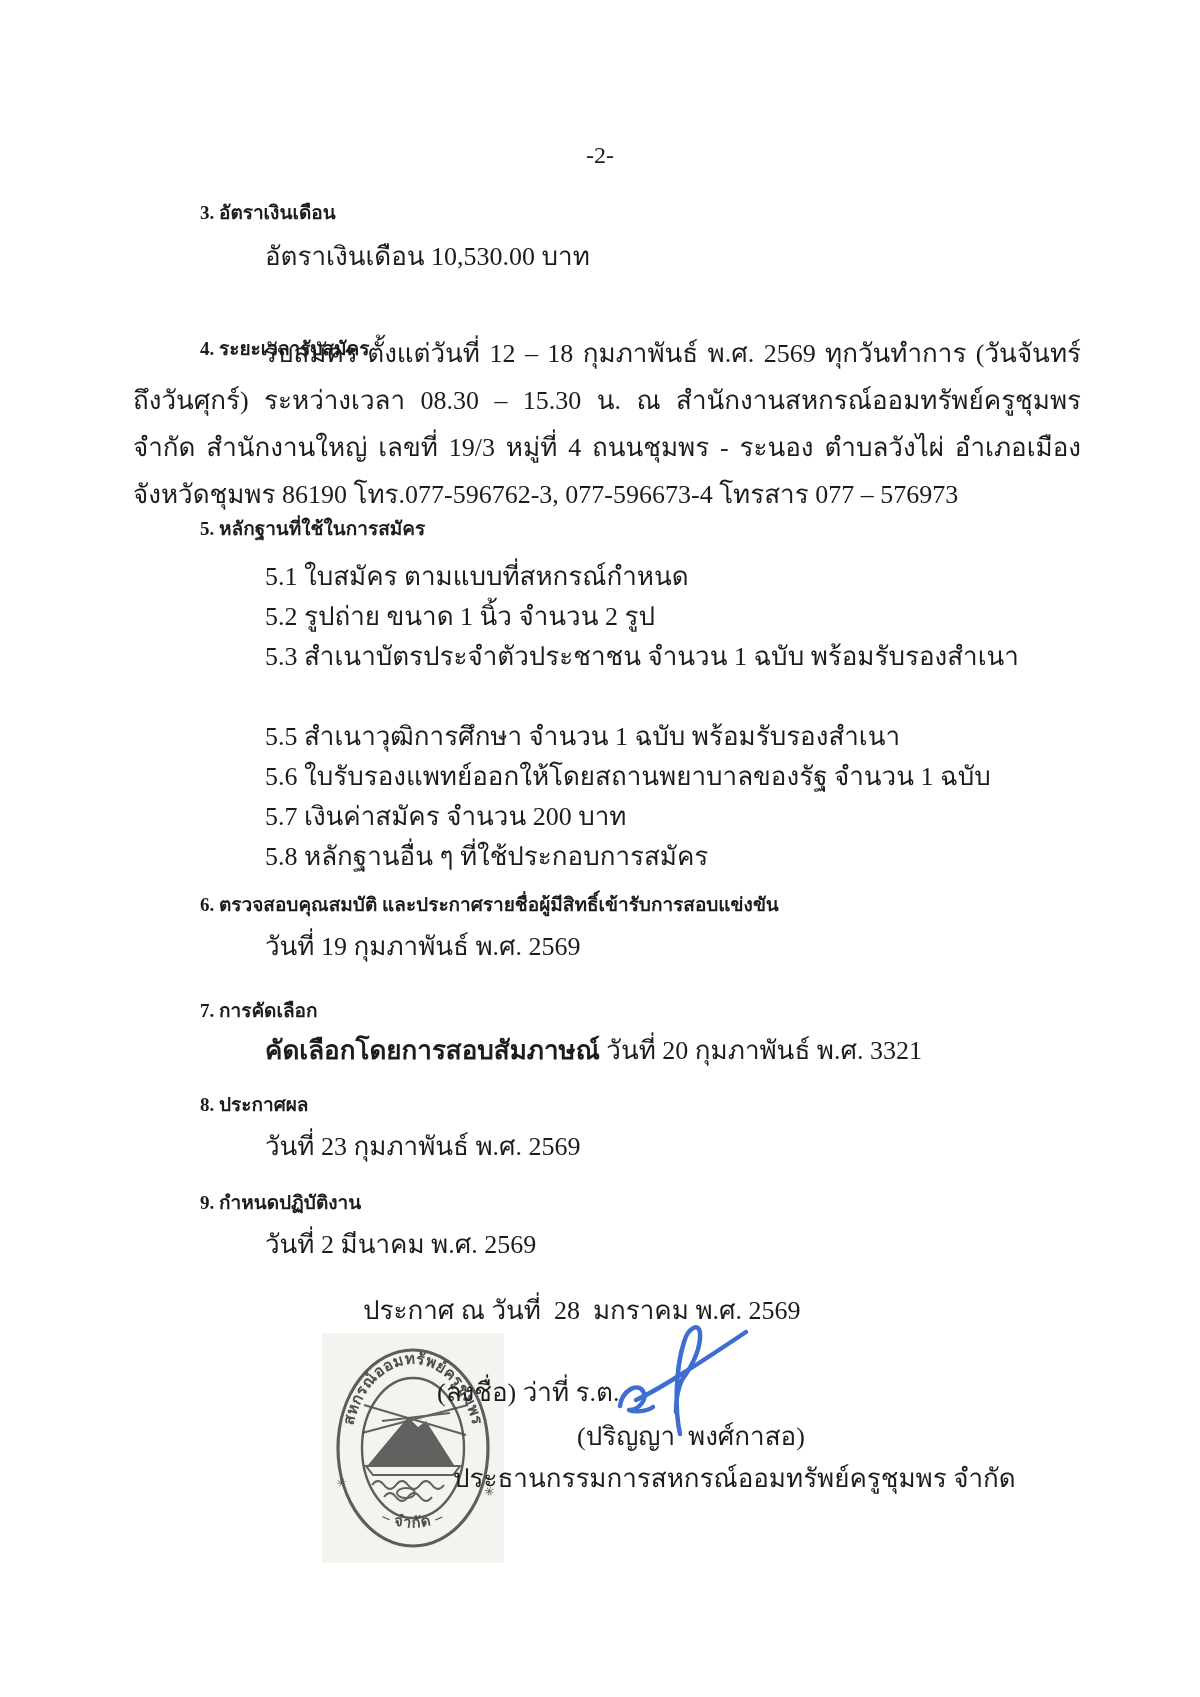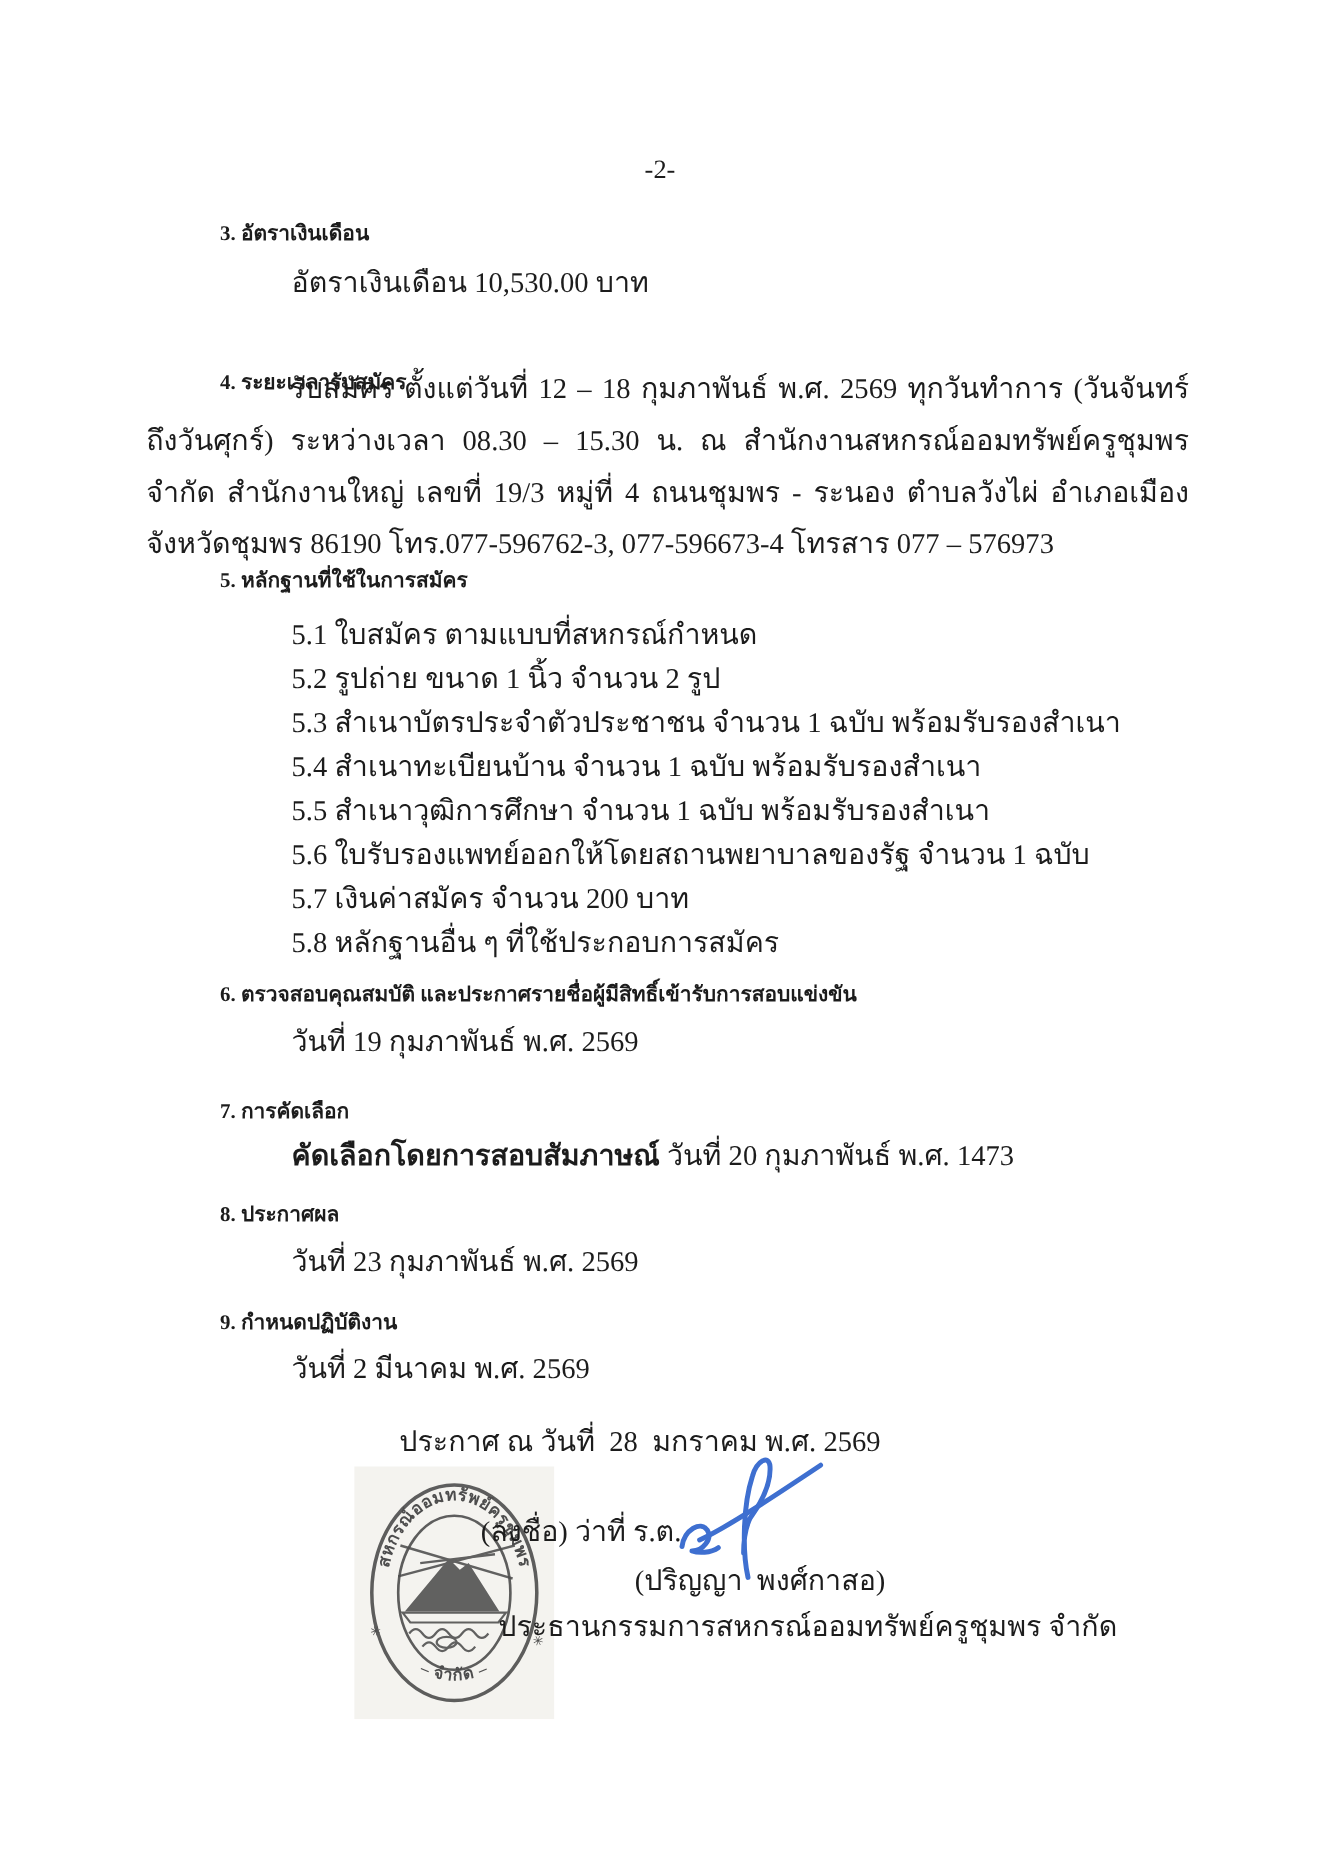--- a/index.html
+++ b/index.html
@@ -42,31 +42,30 @@
   <div class="line hd" style="left:200px;top:196px;">3. อัตราเงินเดือน</div>
   <div class="line" style="left:265px;top:240px;">อัตราเงินเดือน 10,530.00 บาท</div>
 
   <div class="line hd" style="left:200px;top:296px;margin-top:36px;">4. ระยะเวลารับสมัคร</div>
   <div class="para">รับสมัคร ตั้งแต่วันที่ 12 – 18  กุมภาพันธ์ พ.ศ. 2569  ทุกวันทำการ (วันจันทร์ถึงวันศุกร์) ระหว่างเวลา 08.30 – 15.30 น.  ณ สำนักงานสหกรณ์ออมทรัพย์ครูชุมพร จำกัด  สำนักงานใหญ่ เลขที่ 19/3 หมู่ที่ 4 ถนนชุมพร - ระนอง ตำบลวังไผ่ อำเภอเมือง จังหวัดชุมพร  86190  โทร.077-596762-3, 077-596673-4 โทรสาร 077 – 576973</div>
 
   <div class="line hd" style="left:200px;top:512px;">5. หลักฐานที่ใช้ในการสมัคร</div>
   <div class="line" style="left:265px;top:560px;">5.1 ใบสมัคร ตามแบบที่สหกรณ์กำหนด</div>
   <div class="line" style="left:265px;top:600px;">5.2 รูปถ่าย ขนาด 1 นิ้ว จำนวน 2 รูป</div>
   <div class="line" style="left:265px;top:640px;">5.3 สำเนาบัตรประจำตัวประชาชน จำนวน 1 ฉบับ พร้อมรับรองสำเนา</div>
-  <div class="line" style="left:265px;top:680px;">5.4 สำเนาทะเบียนบ้าน จำนวน 1 ฉบับ พร้อมรับรองสำเนา</div>
   <div class="line" style="left:265px;top:720px;">5.5 สำเนาวุฒิการศึกษา จำนวน 1 ฉบับ พร้อมรับรองสำเนา</div>
   <div class="line" style="left:265px;top:760px;">5.6 ใบรับรองแพทย์ออกให้โดยสถานพยาบาลของรัฐ จำนวน 1 ฉบับ</div>
   <div class="line" style="left:265px;top:800px;">5.7 เงินค่าสมัคร จำนวน 200 บาท</div>
   <div class="line" style="left:265px;top:840px;">5.8 หลักฐานอื่น ๆ ที่ใช้ประกอบการสมัคร</div>
 
   <div class="line hd" style="left:200px;top:888px;">6. ตรวจสอบคุณสมบัติ และประกาศรายชื่อผู้มีสิทธิ์เข้ารับการสอบแข่งขัน</div>
   <div class="line" style="left:265px;top:930px;">วันที่ 19 กุมภาพันธ์ พ.ศ. 2569</div>
 
   <div class="line hd" style="left:200px;top:994px;">7. การคัดเลือก</div>
-  <div class="line" style="left:265px;top:1034px;"><span class="b">คัดเลือกโดยการสอบสัมภาษณ์</span><span> วันที่ 20 กุมภาพันธ์ พ.ศ. 1473</span></div>
+  <div class="line" style="left:265px;top:1034px;"><span class="b">คัดเลือกโดยการสอบสัมภาษณ์</span><span> วันที่ 20 กุมภาพันธ์ พ.ศ. 3321</span></div>
 
   <div class="line hd" style="left:200px;top:1088px;text-align:center;">8. ประกาศผล</div>
   <div class="line" style="left:265px;top:1130px;">วันที่ 23 กุมภาพันธ์ พ.ศ. 2569</div>
 
   <div class="line hd" style="left:200px;top:1186px;">9. กำหนดปฏิบัติงาน</div>
   <div class="line" style="left:265px;top:1228px;">วันที่ 2 มีนาคม พ.ศ. 2569</div>
 
   <div class="line" style="left:363px;top:1294px;">ประกาศ ณ วันที่  28  มกราคม พ.ศ. 2569</div>
 
   <svg class="stamp" viewBox="0 0 182 230">

